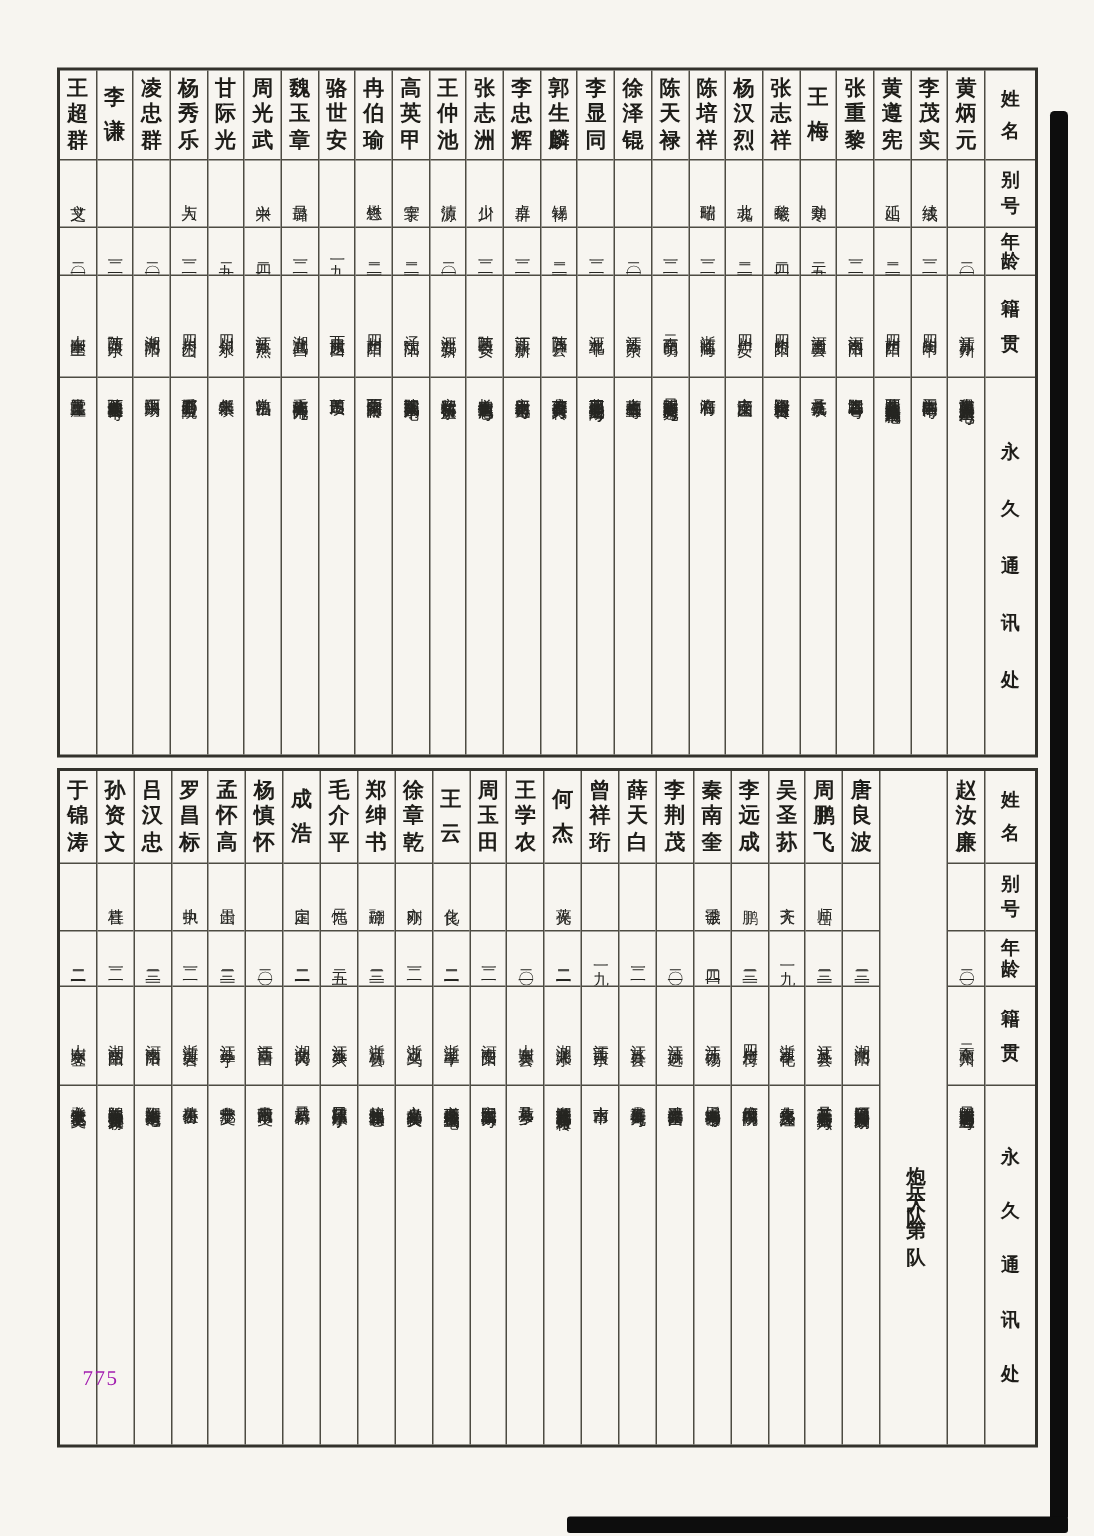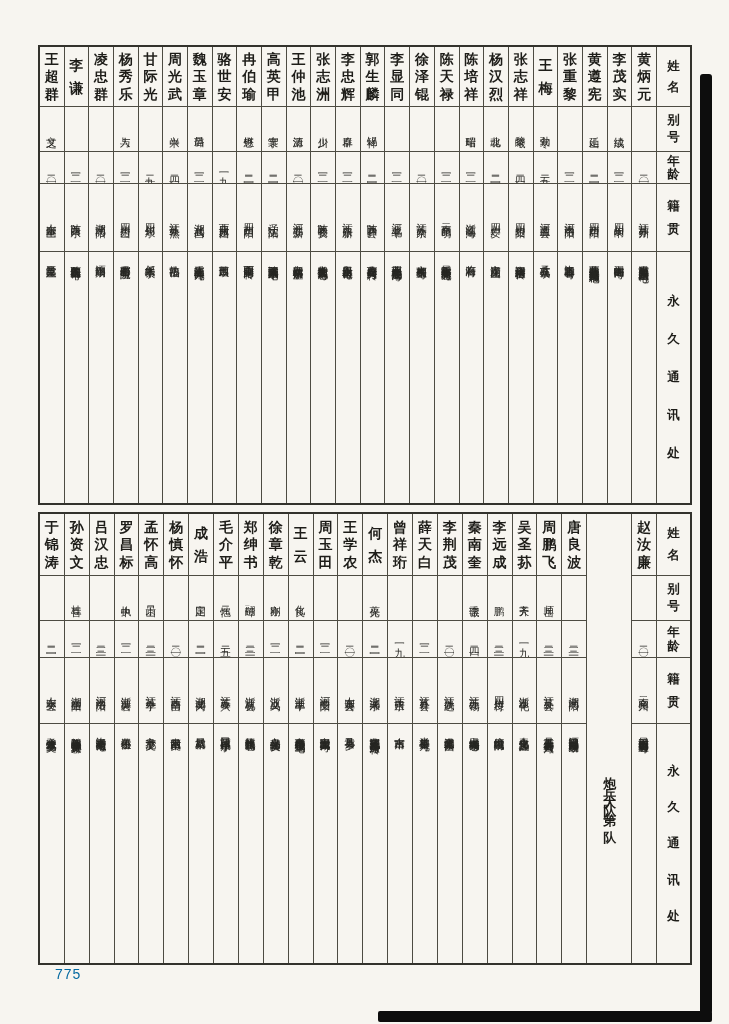--- a/index.html
+++ b/index.html
@@ -66,23 +66,23 @@
   .section-cell{
     flex:1 1 auto;display:flex;justify-content:center;align-items:center;
     border-bottom:none;
   }
   .section-txt{
     writing-mode:vertical-rl;text-orientation:upright;
     font-size:13px;font-weight:700;letter-spacing:9px;color:#1e1d19;
     margin-top:120px;
   }
   .page-number{
-    position:absolute;left:55px;top:966px;
-    font-family:Liberation Sans, sans-serif;
-    font-size:14px;color:#0369a1;letter-spacing:1px;
+    position:absolute;left:55px;top:912px;
+    font-family:Liberation Serif, serif;
+    font-size:14px;color:#a21caf;letter-spacing:1px;
   }
   .scan-bar-right{
     position:absolute;left:700px;top:74px;width:12px;height:940px;
     background:#0d0d0d;border-radius:3px;
   }
   .scan-bar-bottom{
     position:absolute;left:378px;top:1011px;width:334px;height:11px;
     background:#0d0d0d;border-radius:2px;
   }
 </style>

